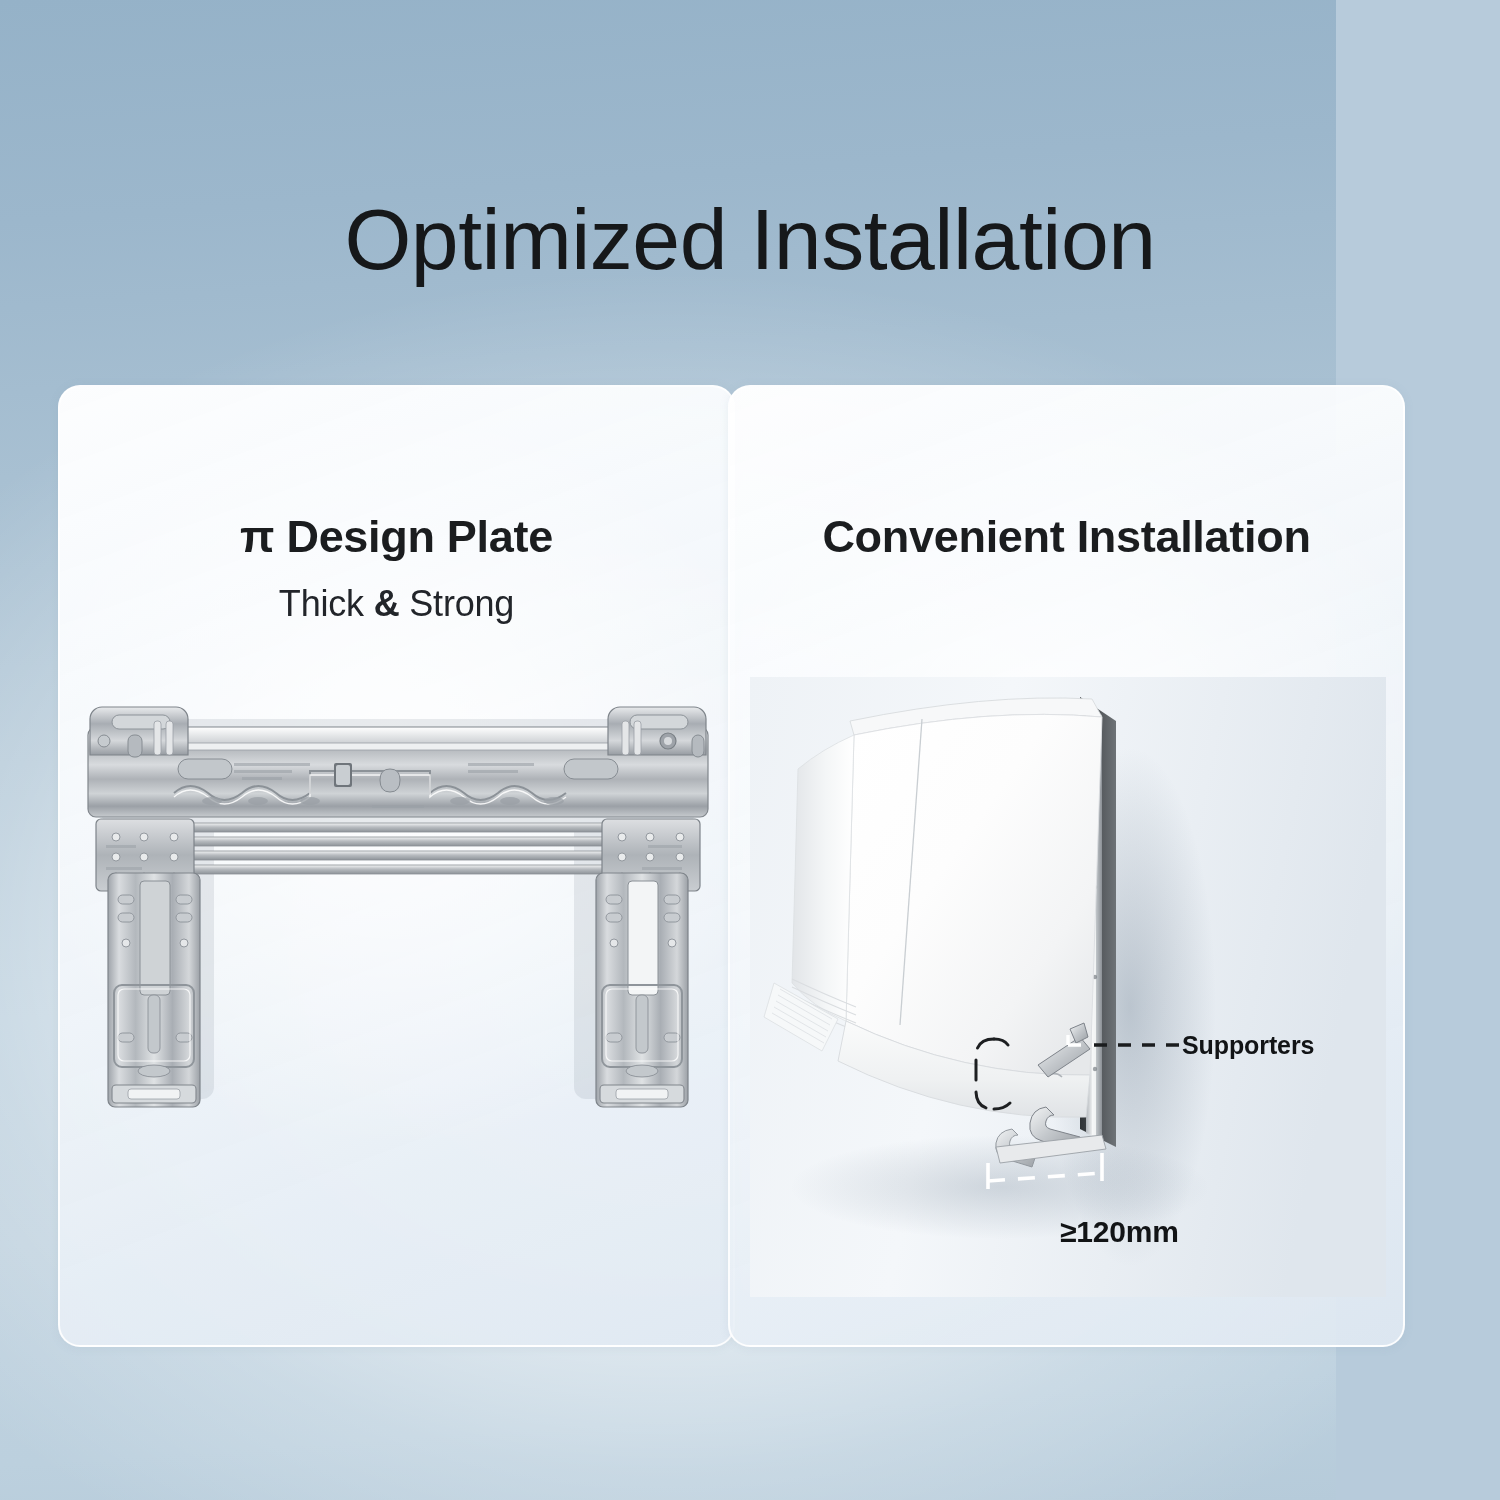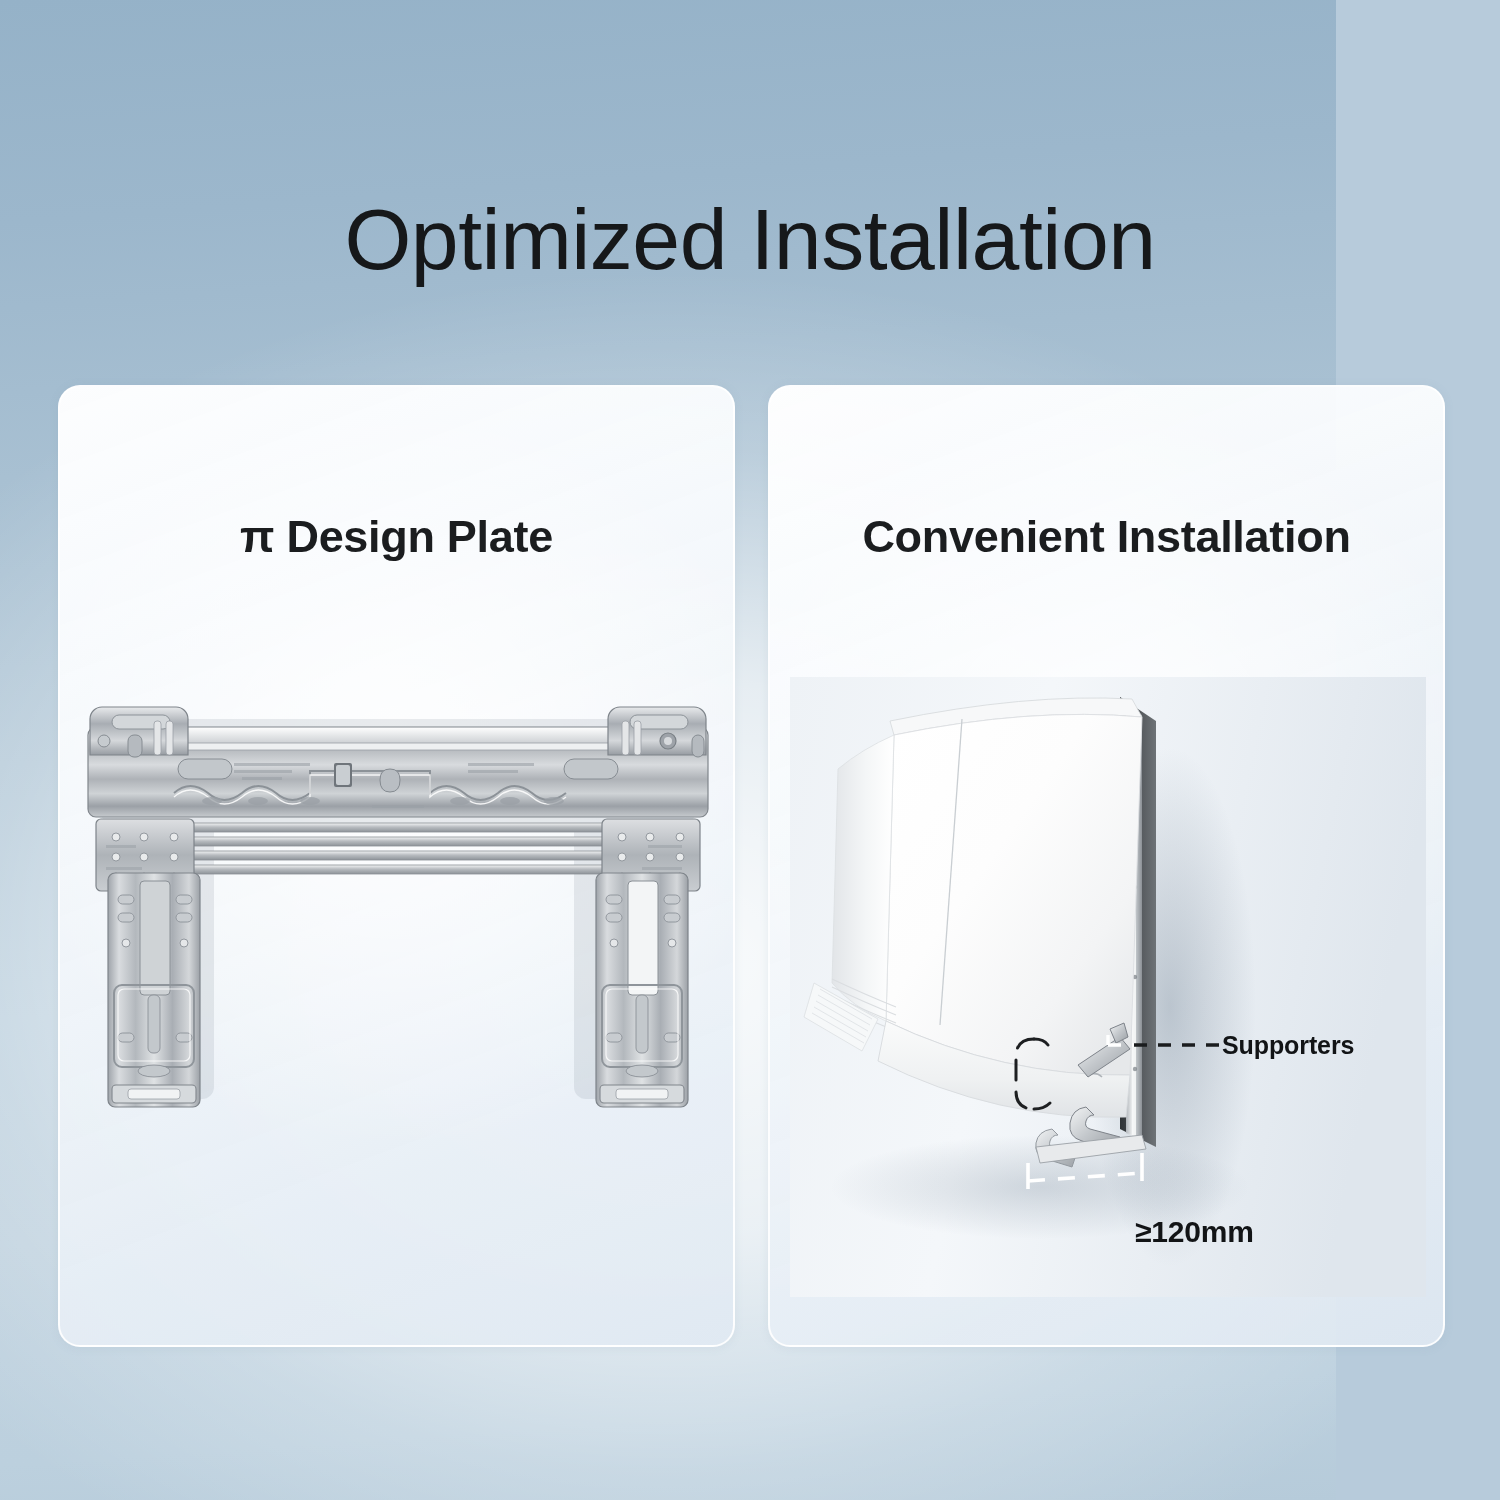--- a/index.html
+++ b/index.html
@@ -66,21 +66,21 @@
       linear-gradient(160deg,
         rgba(255,255,255,0.97) 0%,
         rgba(250,252,254,0.95) 22%,
         rgba(242,246,250,0.92) 50%,
         rgba(232,239,246,0.90) 76%,
         rgba(224,233,242,0.90) 100%);
     box-shadow: 0 1px 10px rgba(120,150,175,0.12);
     overflow: hidden;
   }
   #card-left  { left: 58px;  width: 677px; }
-  #card-right { left: 768px; width: 677px; }
+  #card-right { left: 728px; width: 677px; }
 
   .card-inner-glow {
     position: absolute;
     inset: 0;
     border-radius: 20px;
     background: radial-gradient(ellipse 80% 55% at 50% 40%,
         rgba(255,255,255,0.9) 0%, rgba(255,255,255,0) 72%);
     pointer-events: none;
   }
 
@@ -125,34 +125,37 @@
   
   #ac-svg { position: absolute; left: 20px; top: 0px; }
 
   .lbl {
     position: absolute;
     font-size: 25px;
     color: #121416;
     white-space: nowrap;
   }
   #lbl-supporters { left: 452px; top: 354px; font-weight: 700; letter-spacing: -0.1px; }
-  #lbl-gap        { left: 330px; top: 538px; font-weight: 700; font-size: 30px; letter-spacing: -0.2px; margin-left: 35px; }
+  #lbl-gap        { left: 330px; top: 538px; font-weight: 700; font-size: 30px; letter-spacing: -0.2px; }
 </style>
 </head>
 <body>
 
 <div id="page">
 
   <h1 id="title">Optimized Installation</h1>
 
   <section class="card" id="card-left">
     <div class="card-inner-glow"></div>
 
     <div class="card-heading">π Design Plate</div>
 
+    <div class="card-sub">
+      <span>Thick </span><span class="amp">&amp;</span><span> Strong</span>
+    </div>
 
     <div class="stage">
 
       <svg id="plate-svg" width="632" height="420" viewBox="0 0 632 420">
         <defs>
           <linearGradient id="steelH" x1="0" y1="0" x2="0" y2="1">
             <stop offset="0%" stop-color="#ffffff"></stop>
             <stop offset="10%" stop-color="#e3e5e7"></stop>
             <stop offset="26%" stop-color="#b9bdc1"></stop>
             <stop offset="42%" stop-color="#d8dbde"></stop>

